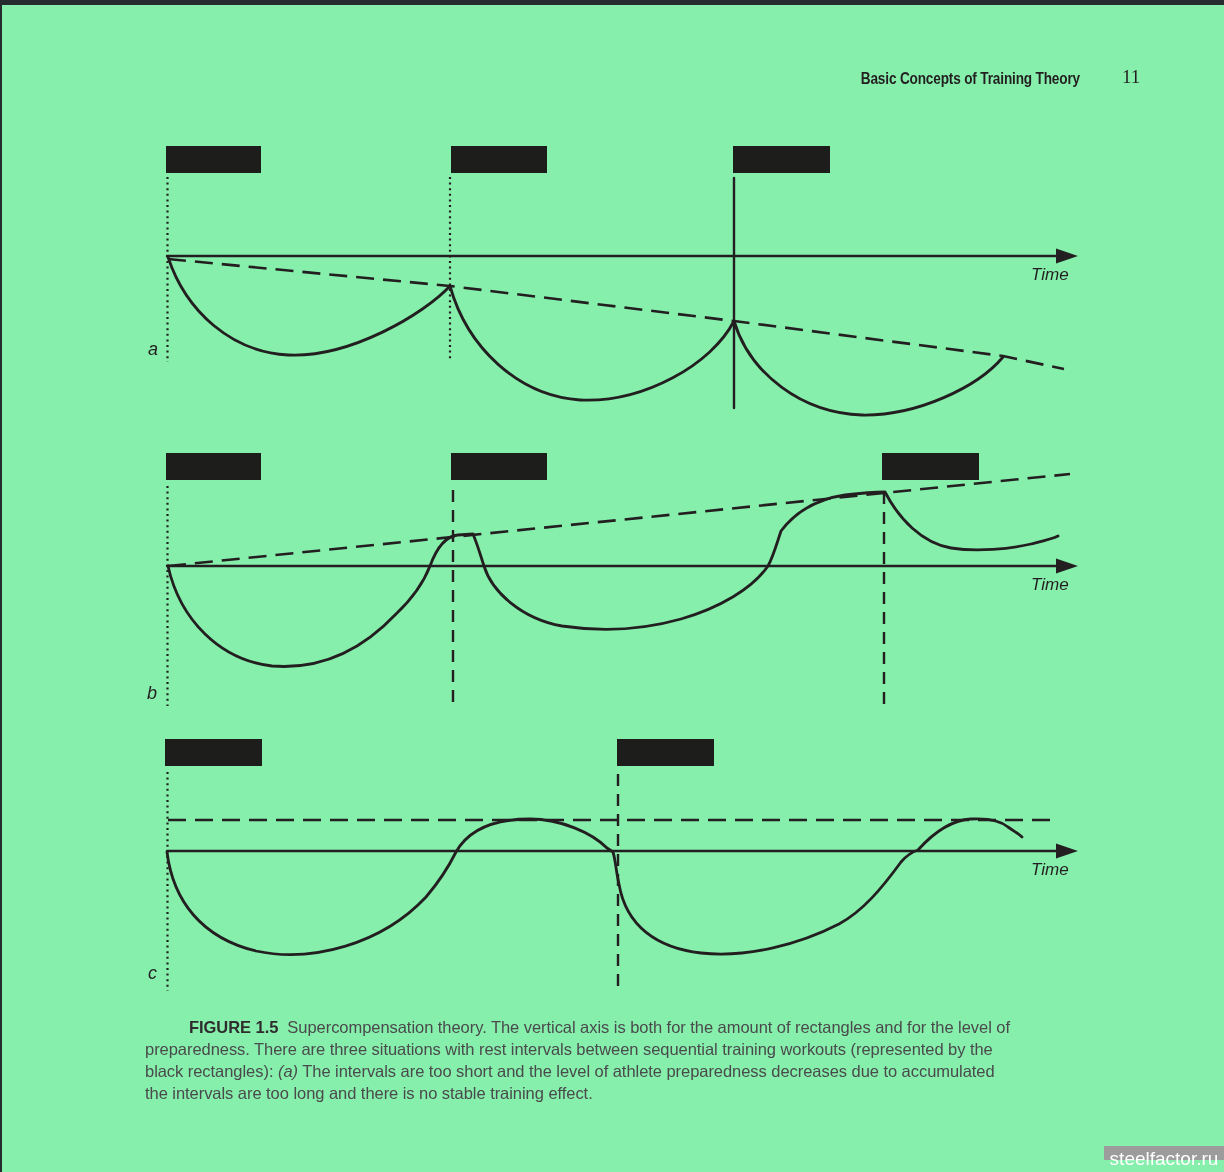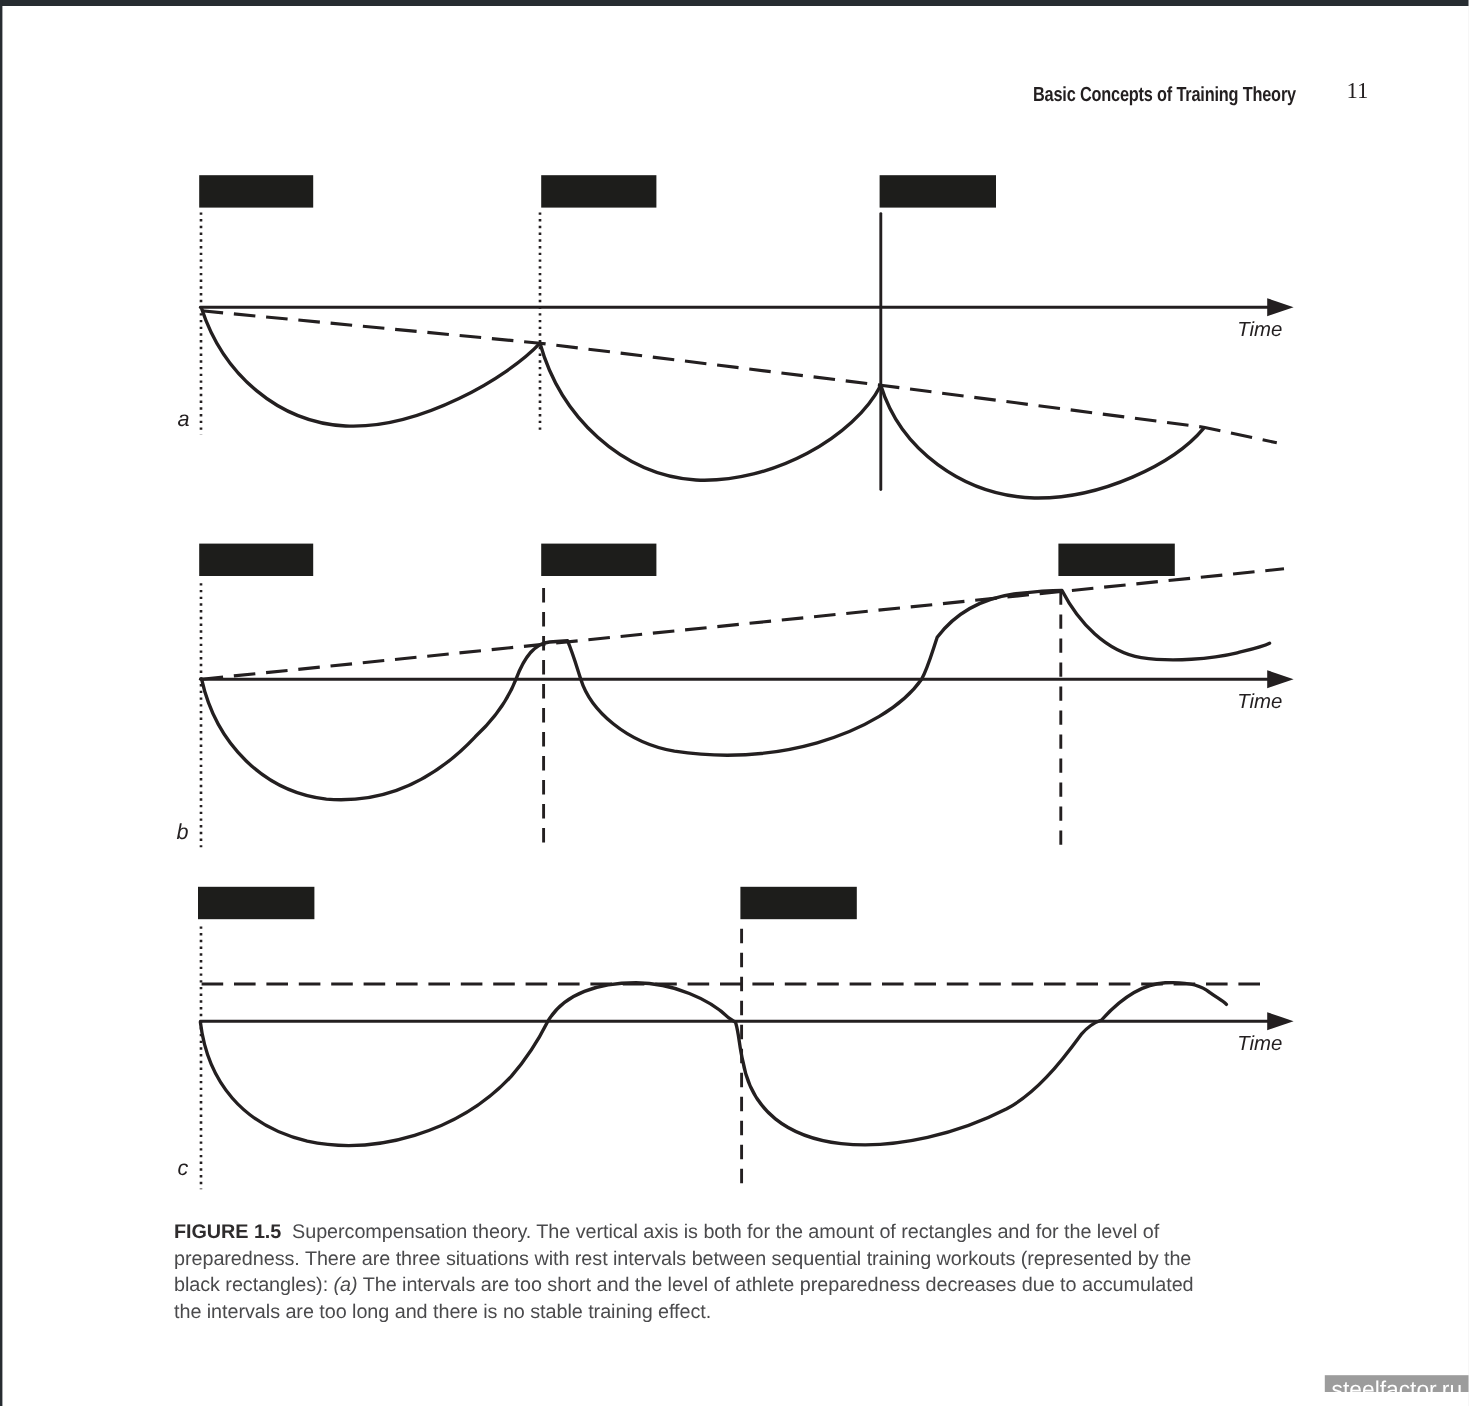--- a/index.html
+++ b/index.html
@@ -1,17 +1,17 @@
 <!DOCTYPE html>
 <html><head>
 <meta charset="utf-8">
 <style>
   html,body{margin:0;padding:0;background:#e8e8e8;}
   .page{
-    position:relative;width:1224px;height:1172px;background:#ffffff;
+    position:relative;width:1224px;height:1172px;background:#86efac;
     font-family:"Liberation Sans", sans-serif;color:#231f20;overflow:hidden;
     margin:0 auto;
   }
   .edge-top{position:absolute;left:0;top:0;width:1224px;height:5px;background:#272c31;}
   .edge-left{position:absolute;left:0;top:0;width:2px;height:1172px;background:#272c31;}
 
   .running-head{
     position:absolute;right:144px;top:69px;font-size:17px;font-weight:700;
     letter-spacing:-.2px;transform:scaleX(.8);transform-origin:100% 50%;
     white-space:nowrap;color:#231f20;
@@ -27,21 +27,21 @@
   .panel-letter{
     position:absolute;font-size:18px;font-style:italic;color:#231f20;
     font-family:"Liberation Sans", sans-serif;
   }
 
   .caption{
     position:absolute;left:145px;top:1016px;width:950px;
     font-size:16.5px;line-height:22px;color:#4a4a4c;letter-spacing:-.05px;
   }
   .cap-line{white-space:nowrap;}
-  .cap-bold{font-weight:700;color:#2e2c2d;margin-right:9px;}
+  .cap-bold{font-weight:700;color:#2e2c2d;margin-right:9px;margin-left:44px;}
   .cap-italic{font-style:italic;}
 
   .watermark{
     position:absolute;left:1104px;top:1146px;width:120px;height:14px;
     background:#9c9c9c;color:#ffffff;font-size:19px;line-height:26px;
     text-align:center;white-space:nowrap;
   }
 </style>
 </head>
 <body>

